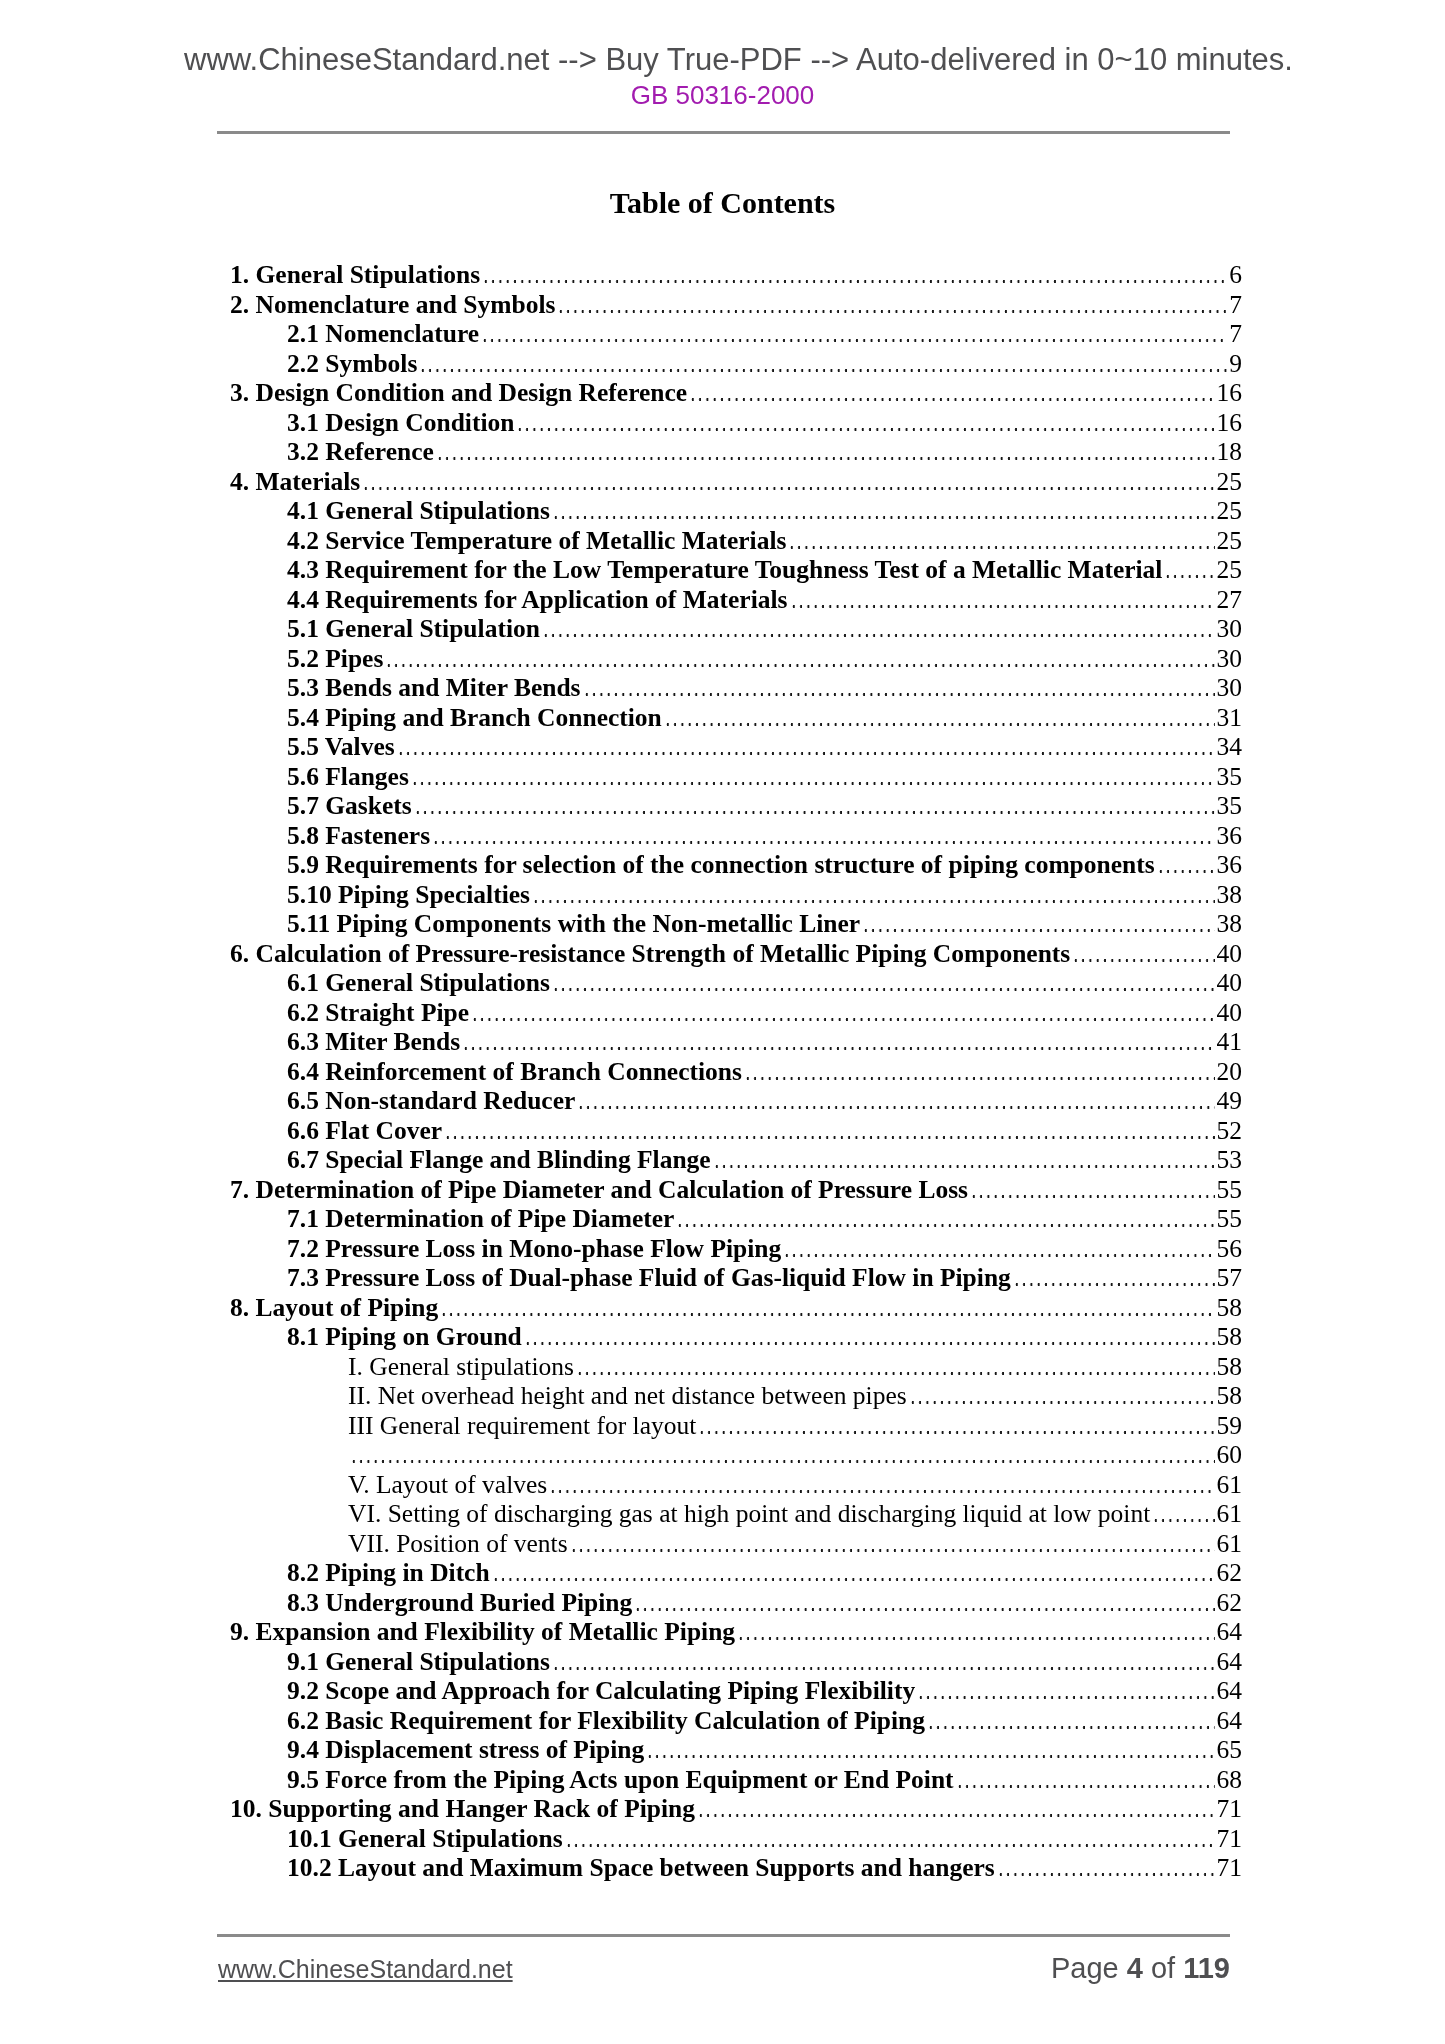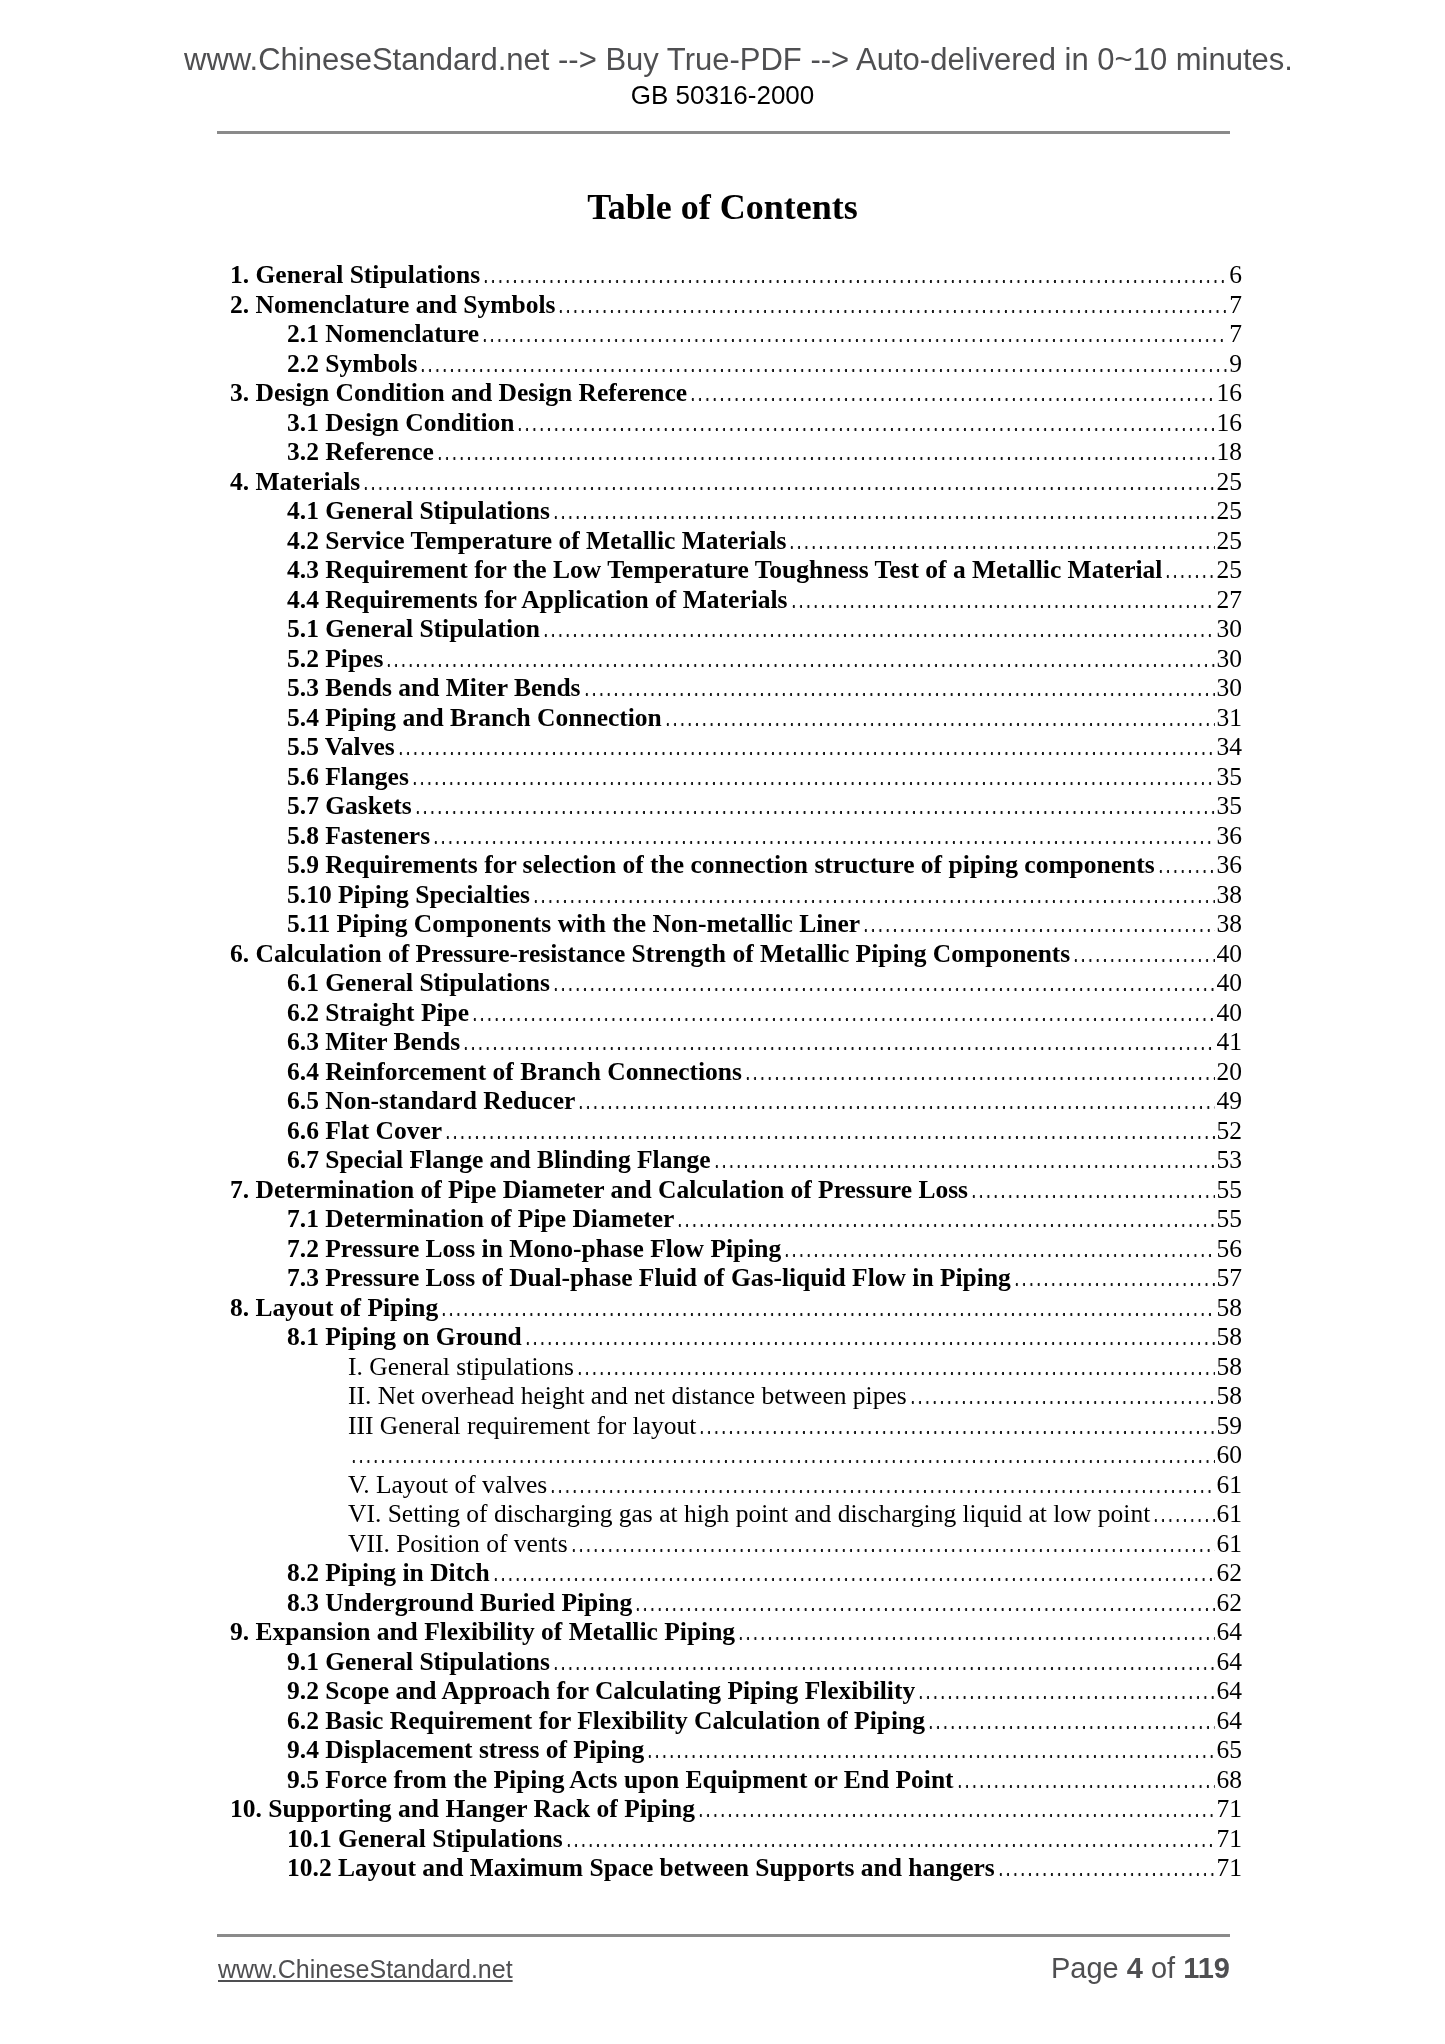--- a/index.html
+++ b/index.html
@@ -8,28 +8,28 @@
     font-family:"Liberation Serif","DejaVu Serif",serif; overflow:hidden;
   }
   .promo {
     position:absolute; top:42px; left:16px; width:100%; text-align:center;
     font-family:"Liberation Sans","DejaVu Sans",sans-serif;
     font-size:31px; color:#4f4f51; white-space:nowrap;
   }
   .doc-code {
     position:absolute; top:80px; left:0; width:100%; text-align:center;
     font-family:"Liberation Sans","DejaVu Sans",sans-serif;
-    font-size:26px; color:#000000;
+    font-size:26px; color:#a21caf;
   }
   .rule { position:absolute; left:217px; width:1013px; height:3px; background:#8a8a8a; }
   .rule-top { top:131px; }
   .rule-bottom { top:1934px; }
   .toc-title {
     position:absolute; top:186px; left:0; width:100%; margin:0;
-    text-align:center; font-size:36px; font-weight:bold; color:#000000;
+    text-align:center; font-size:30px; font-weight:bold; color:#000000;
   }
   .toc { position:absolute; top:260px; left:230px; width:1012px; }
   .toc-row {
     display:flex; align-items:baseline; height:29.5px;
     font-size:25.5px; color:#000000; white-space:nowrap;
   }
   .toc-row.bold { font-weight:bold; }
   .toc-row.normal { font-weight:normal; }
   .toc-row.lvl-1 { padding-left:57px; }
   .toc-row.lvl-2 { padding-left:118px; }

